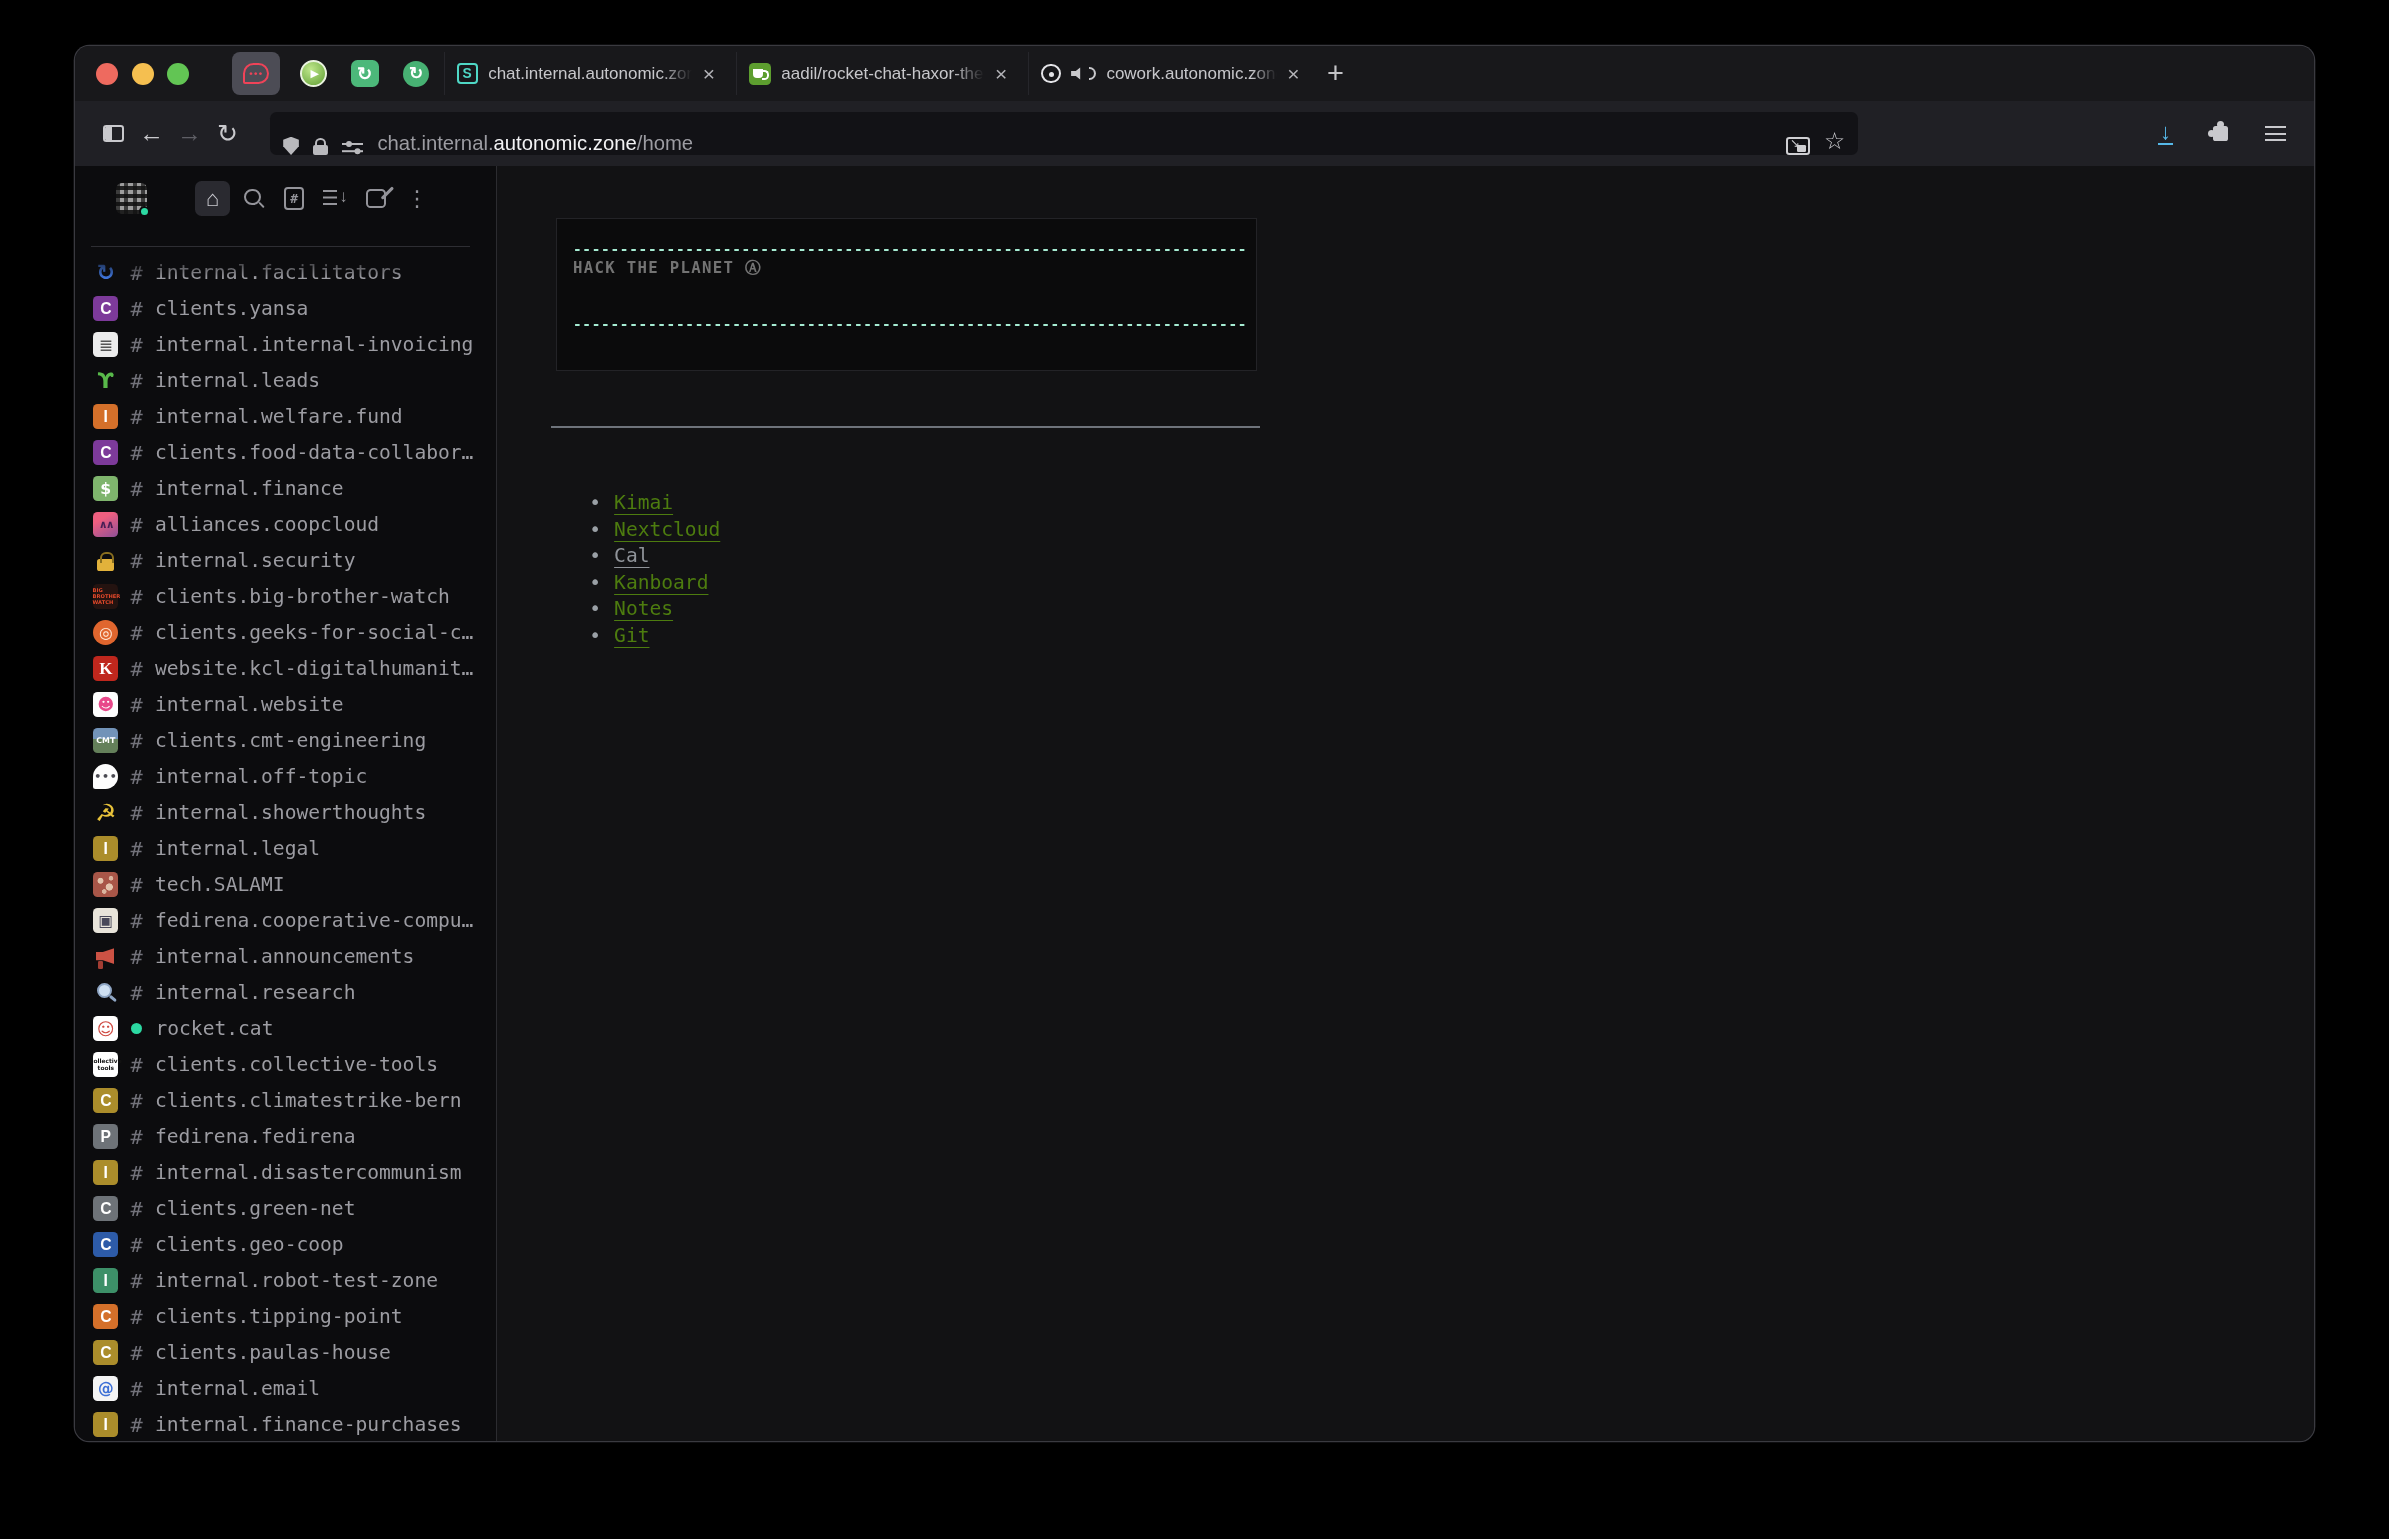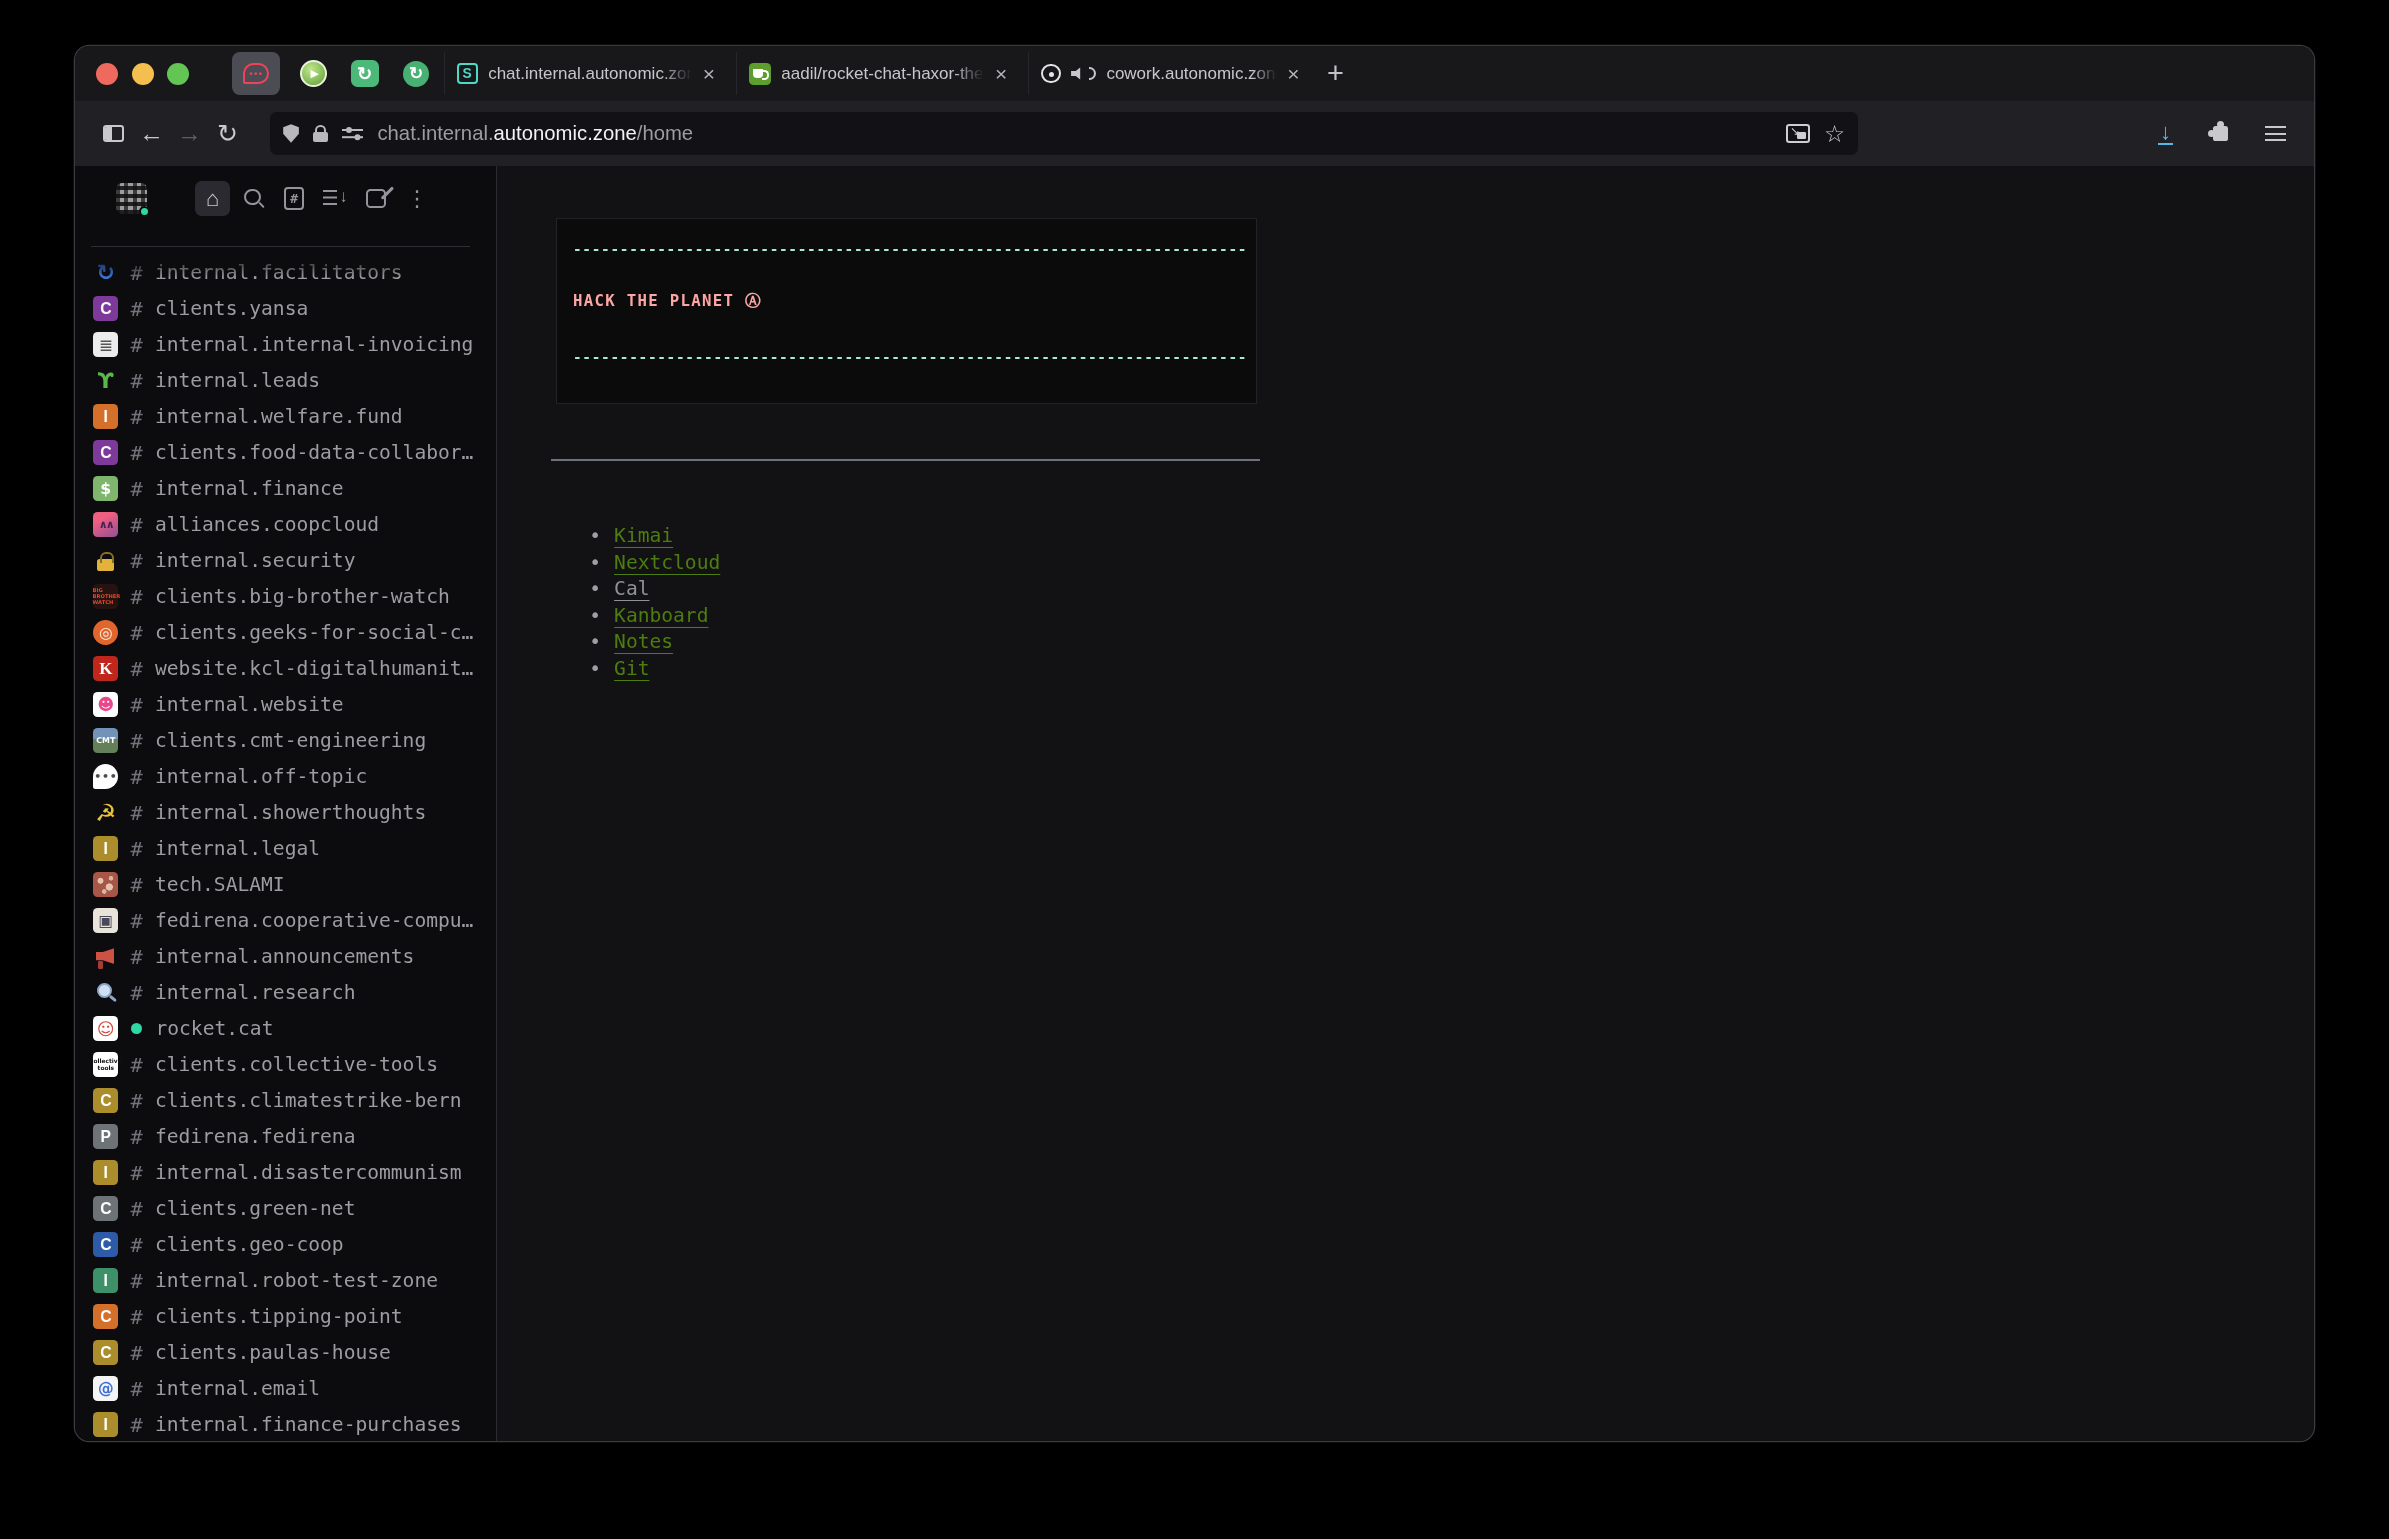--- a/index.html
+++ b/index.html
@@ -54,21 +54,21 @@
   .newtab { margin-left:15.7px; color:#c3c3c7; font-size:29px; font-weight:300; line-height:1; }
 
   
   .toolbar { height:65px; background:#202025; display:flex; align-items:center; padding:0 19.6px; }
   .navbtn { width:38px; height:42px; display:flex; align-items:center; justify-content:center;
     color:#c9c9cd; font-size:25px; flex:none; }
   .navbtn.dim { color:#5f5f66; }
   .i-sbt { width:21px; height:17px; border:2px solid #c9c9cd; border-radius:3.3px; position:relative; overflow:hidden; }
   .i-sbt::before { content:""; position:absolute; left:0; top:0; bottom:0; width:6.5px; background:#c9c9cd; }
   .urlbar { width:1588px; height:43px; background:#121216; border-radius:6.5px; margin-left:23.6px;
-    display:flex; align-items:center; padding:0 13px; gap:14.4px; }
+    display:flex; align-items:flex-end; padding:0 13px; gap:14.4px; }
   .i-shield { width:15.7px; height:18.3px; background:#b9b9bd; flex:none;
     clip-path:polygon(50% 0,100% 16%,100% 52%,50% 100%,0 52%,0 16%); }
   .i-lock { width:14.4px; height:10.5px; background:#b9b9bd; border-radius:2px; position:relative;
     margin-top:6.5px; flex:none; }
   .i-lock::before { content:""; position:absolute; left:2px; top:-6.5px; width:6.5px; height:6.5px;
     border:2px solid #b9b9bd; border-bottom:none; border-radius:5.2px 5.2px 0 0; }
   .i-tune { width:21px; height:14.4px; position:relative; flex:none; }
   .i-tune::before { content:""; position:absolute; left:0; top:2.6px; width:21px; height:2px;
     background:#b9b9bd; box-shadow:0 7.2px 0 #b9b9bd; }
   .i-tune::after { content:""; position:absolute; left:3.9px; top:0.7px; width:5.9px; height:5.9px;
@@ -182,21 +182,21 @@
   .av-mag::before { content:""; position:absolute; left:3.3px; top:2.6px; width:11px; height:11px;
     border:2.6px solid #8fa6c4; border-radius:50%; background:#cfe0f2; }
   .av-mag::after { content:""; position:absolute; left:15.7px; top:16.4px; width:7.9px; height:2.6px;
     background:#8fa6c4; border-radius:1.3px; transform:rotate(40deg); }
 
   
   .banner { width:701px; background:#0b0b0c; border:0.7px solid #232327; padding:22px 15.7px 37px; overflow:hidden; }
   .dash { color:#a6ecd3; font:700 14.4px/17px "DejaVu Sans Mono",monospace; letter-spacing:0.7px; white-space:pre; }
   .art { margin-top:34px; color:#a6ecd3; font:400 14.4px/20.3px "DejaVu Sans Mono",monospace;
     letter-spacing:0.7px; white-space:pre; }
-  .motto { margin-top:33px; color:#fca5a5; font:700 15.7px/19.6px "DejaVu Sans Mono",monospace; letter-spacing:1.3px; }
+  .motto { color:#737373; font:700 15.7px/19.6px "DejaVu Sans Mono",monospace; letter-spacing:1.3px; }
   .dash2 { margin-top:38px; }
   .rule { margin:55px 0 0 -5.2px; width:709px; border:none; border-top:2px solid #6e737b; }
   .links { margin-top:62px; list-style:none; }
   .links li { height:26.5px; display:flex; align-items:center; padding-left:33px; gap:13px; }
   .bullet { color:#9aa0a6; font-size:19.6px; line-height:1; }
   .slink { color:#4d7c0f; font:400 19.6px/1 "DejaVu Sans Mono",monospace;
     text-decoration:underline; text-decoration-thickness:1.3px; text-underline-offset:4.6px; }
   .slink.visited { color:#8f9399; }
 </style>
 </head>

